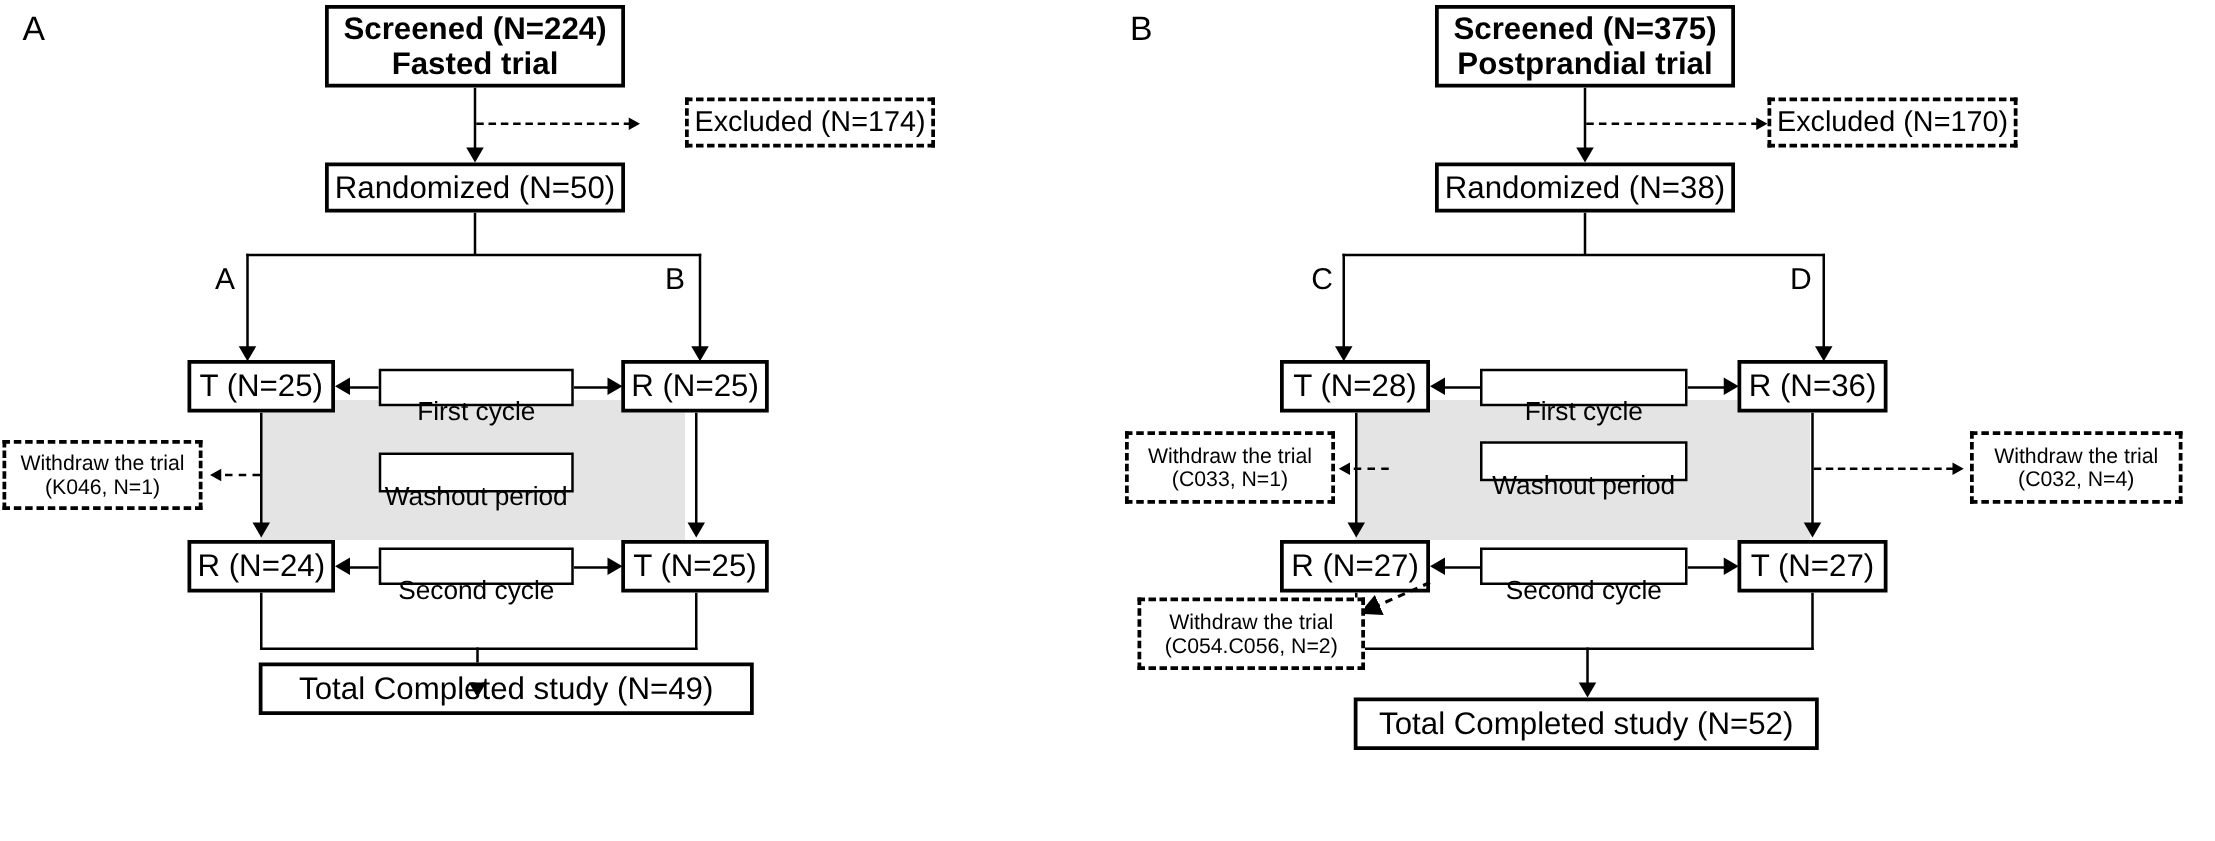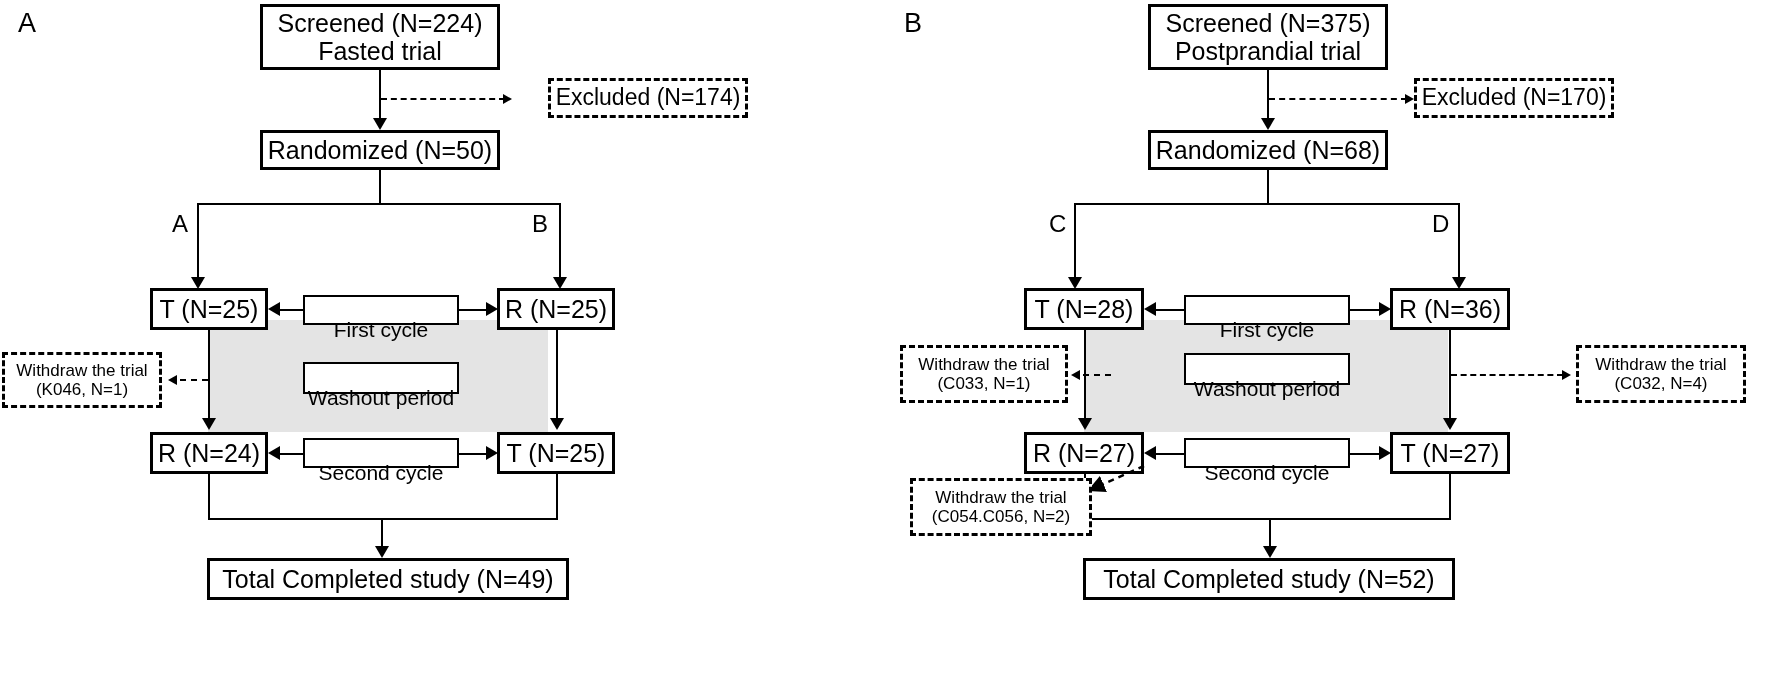--- a/index.html
+++ b/index.html
@@ -48,21 +48,21 @@
     border: 3px solid #000;
     background: #ffffff;
     display: flex;
     flex-direction: column;
     align-items: center;
     justify-content: center;
     text-align: center;
     line-height: 1.12;
     z-index: 4;
   }
-  .node .l1, .node .l2 { display: block; white-space: nowrap; }
+  .node .l1, .node .l2 { display: block; white-space: nowrap; font-weight: bold; }
 
   
   .node-thin {
     border: 2.5px solid #000;
     background: #ffffff;
     display: flex;
     align-items: center;
     justify-content: center;
     text-align: center;
     z-index: 6;
@@ -226,21 +226,21 @@
     <div class="abs arrow-left" style="left:268px; top:446px;"></div>
     <div class="abs hline-thin" style="left:459px; top:453px; width:28px;"></div>
     <div class="abs arrow-right" style="left:486px; top:446px;"></div>
 
     <div class="abs vline-thin" style="left:208px; top:474px; height:46px;"></div>
     <div class="abs vline-thin" style="left:556px; top:474px; height:46px;"></div>
     <div class="abs hline-thin" style="left:208px; top:518px; width:350px;"></div>
     <div class="abs vline-thin" style="left:381px; top:518px; height:36px;"></div>
     <div class="abs arrow-down" style="left:375px; top:546px;"></div>
 
-    <div class="abs node" style="left:207px; top:558px; width:362px; height:42px;">
+    <div class="abs node" style="left:207px; top:530px; width:396px; height:42px;">
       <span class="t-xl">Total Completed study (N=49)</span>
     </div>
   </div>
 
   <div class="panel" id="panel-b">
 
     <div class="abs panel-letter" style="left:18px; top:10px;">B</div>
 
     <div class="abs node" style="left:262px; top:4px; width:240px; height:66px;">
       <span class="l1 t-xl">Screened (N=375)</span>
@@ -251,21 +251,21 @@
     <div class="abs arrow-down" style="left:375px; top:118px;"></div>
 
     <div class="abs dash-h" style="left:383px; top:98px; width:138px;"></div>
     <div class="abs arrow-right-sm" style="left:519px; top:94px;"></div>
 
     <div class="abs node-dashed" style="left:528px; top:78px; width:200px; height:40px;">
       <span class="t-lg">Excluded (N=170)</span>
     </div>
 
     <div class="abs node" style="left:262px; top:130px; width:240px; height:40px;">
-      <span class="t-xl">Randomized (N=68)</span>
+      <span class="t-xl">Randomized (N=38)</span>
     </div>
 
     <div class="abs vline-thin" style="left:381px; top:170px; height:34px;"></div>
     <div class="abs hline-thin" style="left:188px; top:203px; width:386px;"></div>
     <div class="abs vline-thin" style="left:188px; top:203px; height:82px;"></div>
     <div class="abs arrow-down" style="left:182px; top:277px;"></div>
     <div class="abs vline-thin" style="left:572px; top:203px; height:82px;"></div>
     <div class="abs arrow-down" style="left:566px; top:277px;"></div>
 
     <div class="abs branch-letter" style="left:163px; top:212px;">C</div>

